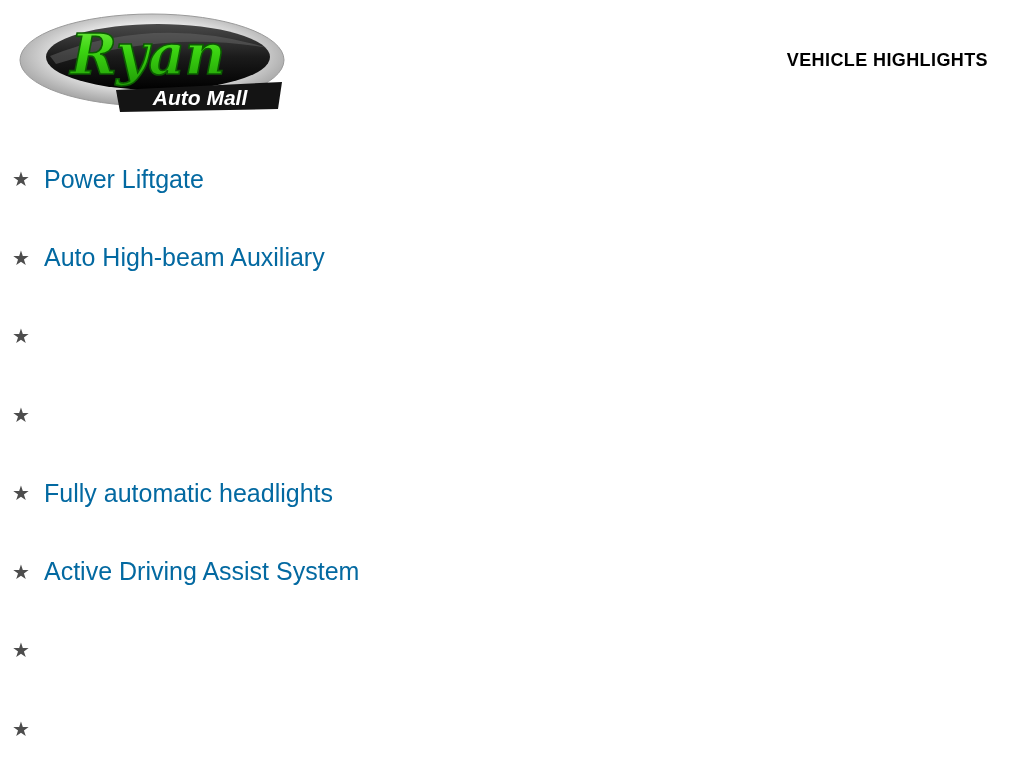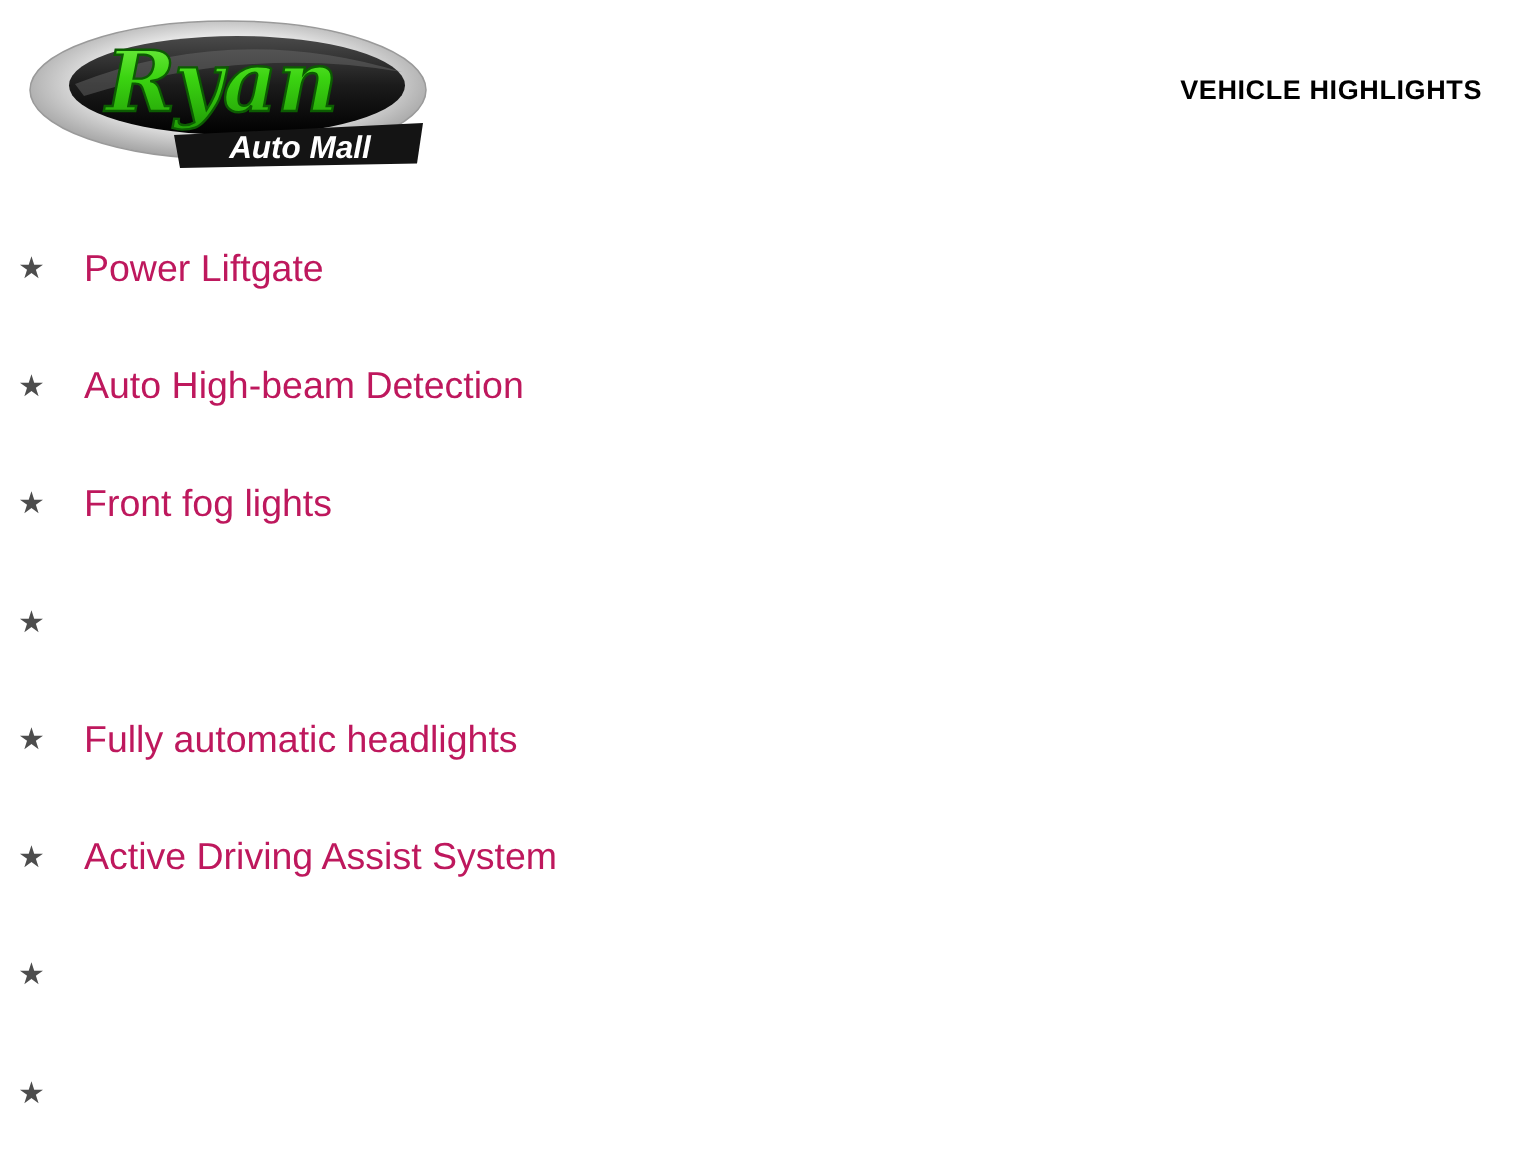--- a/index.html
+++ b/index.html
@@ -69,23 +69,23 @@
   .star {
     width: 22px;
     flex: 0 0 22px;
     font-size: 20px;
     line-height: 1;
     color: #4d4d4d;
     text-align: center;
   }
 
   .highlight-label {
-    margin-left: 24px;
+    margin-left: 12px;
     font-size: 25px;
-    color: #be185d;
+    color: #0369a1;
     white-space: nowrap;
   }
 </style>
 </head>
 <body>
 
 <div class="page">
 
   <div class="header">
 
@@ -128,25 +128,24 @@
     <div class="header-title">VEHICLE HIGHLIGHTS</div>
   </div>
 
   <ul class="highlights">
     <li class="highlight-item">
       <span class="star">★</span>
       <span class="highlight-label">Power Liftgate</span>
     </li>
     <li class="highlight-item">
       <span class="star">★</span>
-      <span class="highlight-label">Auto High-beam Detection</span>
+      <span class="highlight-label">Auto High-beam Auxiliary</span>
     </li>
     <li class="highlight-item">
       <span class="star">★</span>
-      <span class="highlight-label">Front fog lights</span>
     </li>
     <li class="highlight-item">
       <span class="star">★</span>
     </li>
     <li class="highlight-item">
       <span class="star">★</span>
       <span class="highlight-label">Fully automatic headlights</span>
     </li>
     <li class="highlight-item">
       <span class="star">★</span>

